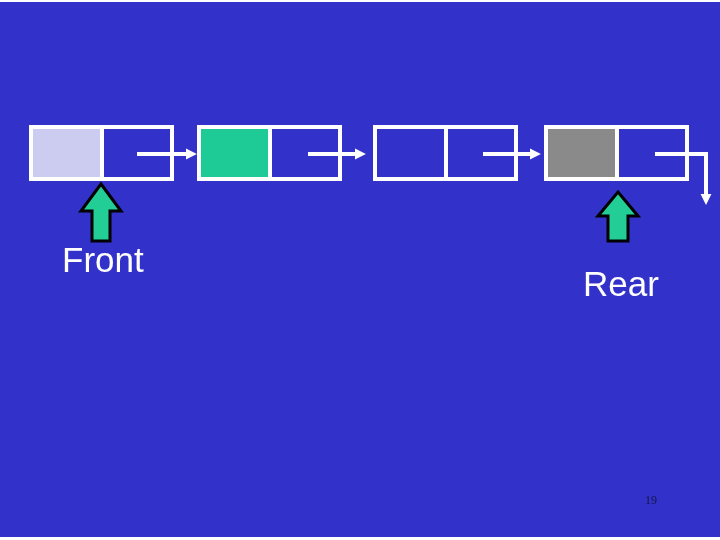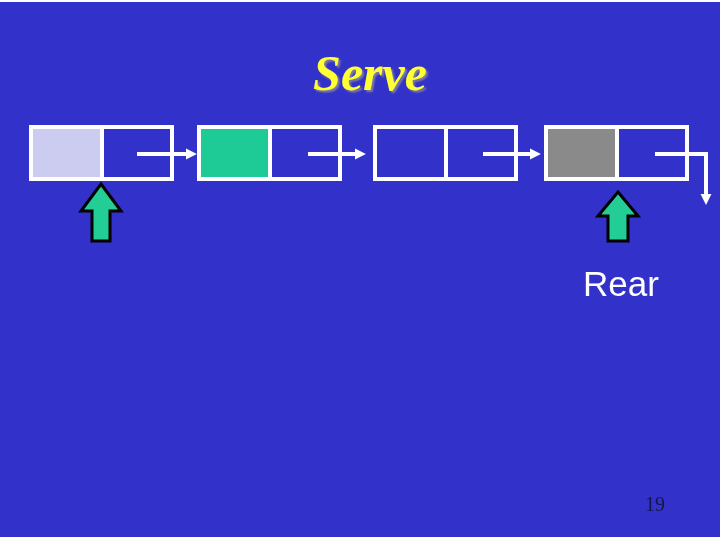--- a/index.html
+++ b/index.html
@@ -55,32 +55,31 @@
     font-size:35px;
     line-height:1;
     white-space:nowrap;
   }
   .ptr-label.front{left:62px;top:242px;}
   .ptr-label.rear{left:583px;top:266px;}
   .page-number{
     position:absolute;
     left:645px;top:493px;
     font-family:"Liberation Serif",serif;
-    font-size:20px;
+    font-size:12px;
     color:var(--page-number-text,#15154a);
   }
 </style>
 </head>
 <body>
 
 <div class="slide">
 
   <div class="strip top"></div>
 
-  <h1 class="title">Serve</h1>
 
   <div class="node n1">
     <div class="cell data" style="background-color: rgb(204, 204, 240);"></div>
     <div class="cell ptr"></div>
   </div>
   <div class="node n2">
     <div class="cell data" style="background-color: rgb(30, 203, 150);"></div>
     <div class="cell ptr"></div>
   </div>
   <div class="node n3">
@@ -104,18 +103,19 @@
     <polyline points="655,154 706,154 706,195" fill="none" style="stroke:var(--connector,#ffffff)" stroke-width="4" marker-end="url(#whead)"></polyline>
   </svg>
 
   <svg class="pointer-arrow" style="left:78px;top:181px;" width="48" height="64" viewBox="0 0 48 64">
     <polygon points="23,3 43,30 32,30 32,60 14,60 14,30 3,30" style="fill:var(--pointer-arrow-fill,#23cd96);stroke:var(--pointer-arrow-outline,#000000)" stroke-width="3" stroke-linejoin="miter"></polygon>
   </svg>
   <svg class="pointer-arrow" style="left:595px;top:189px;" width="48" height="56" viewBox="0 0 48 56">
     <polygon points="23,3 43,27 33,27 33,52 13,52 13,27 3,27" style="fill:var(--pointer-arrow-fill,#23cd96);stroke:var(--pointer-arrow-outline,#000000)" stroke-width="3" stroke-linejoin="miter"></polygon>
   </svg>
 
+  <div class="ptr-label front">Front</div>
   <div class="ptr-label rear">Rear</div>
 
   <div class="page-number">19</div>
 
   <div class="strip bottom"></div>
 </div>
 
 </body></html>

